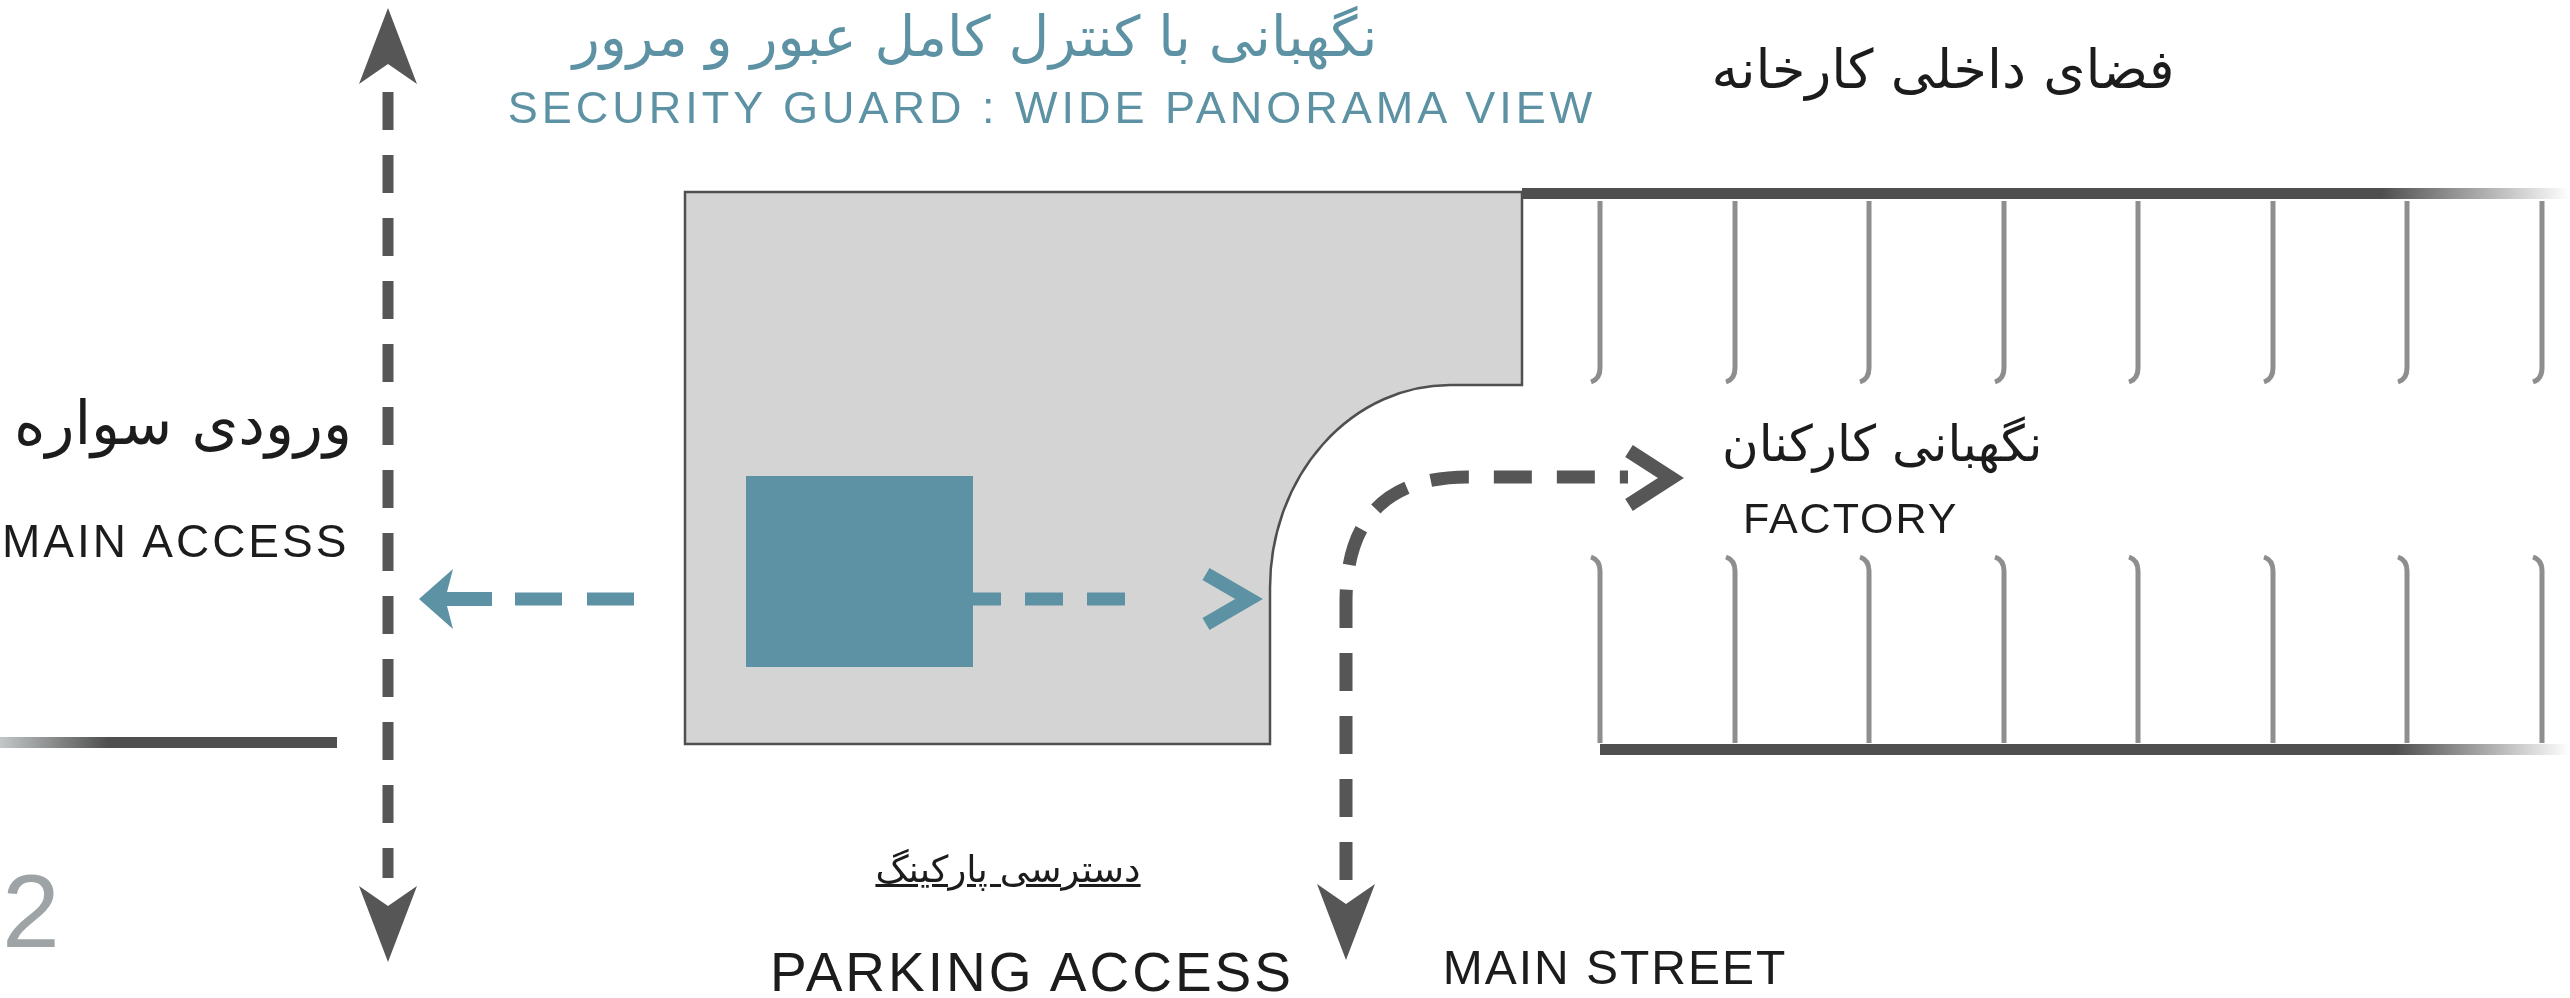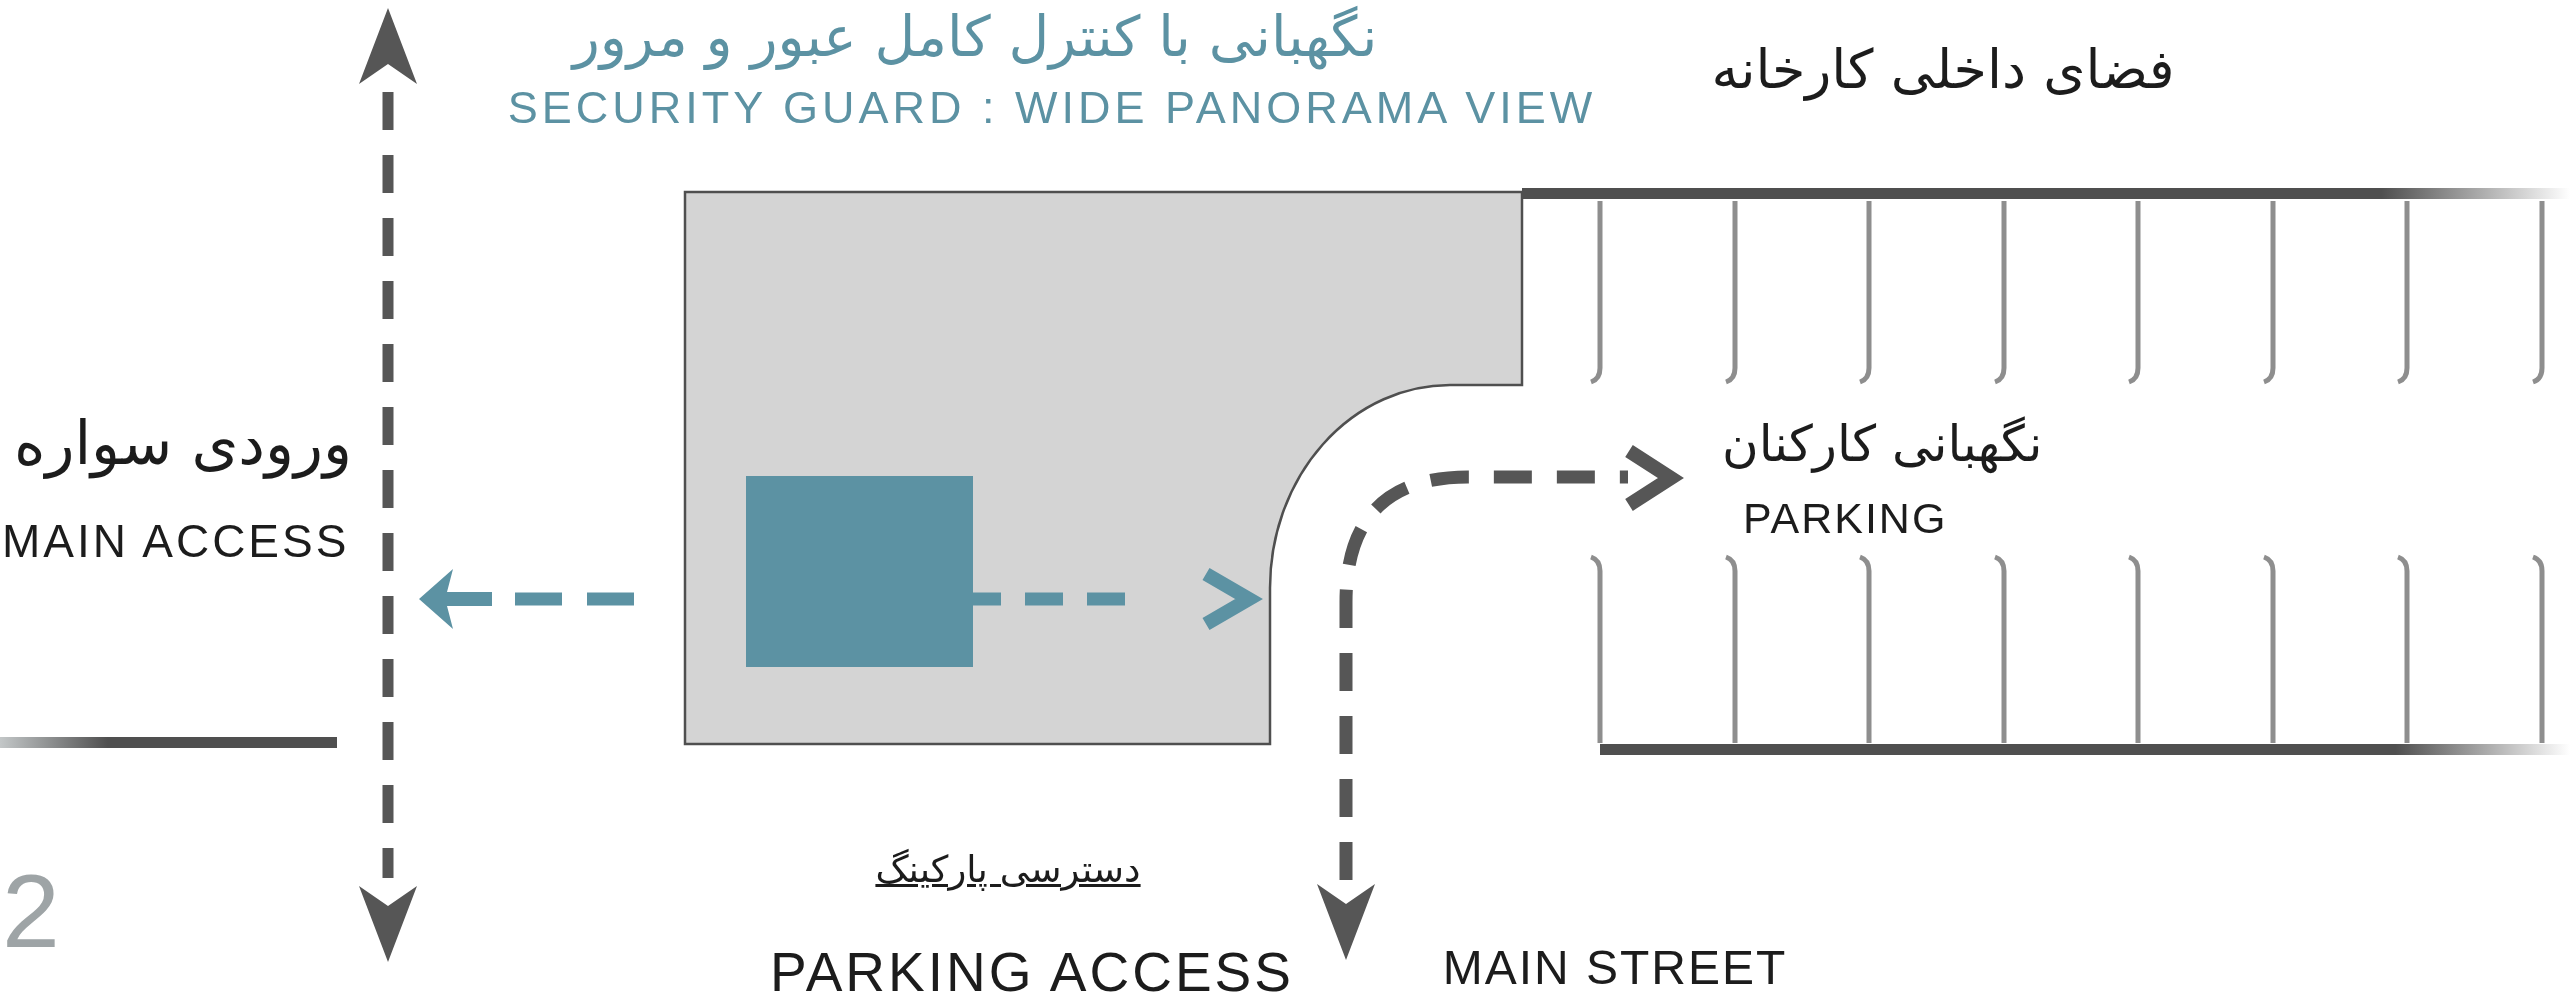--- a/index.html
+++ b/index.html
@@ -86,25 +86,25 @@
     <path class="stroke-teal" d="M 515 599 H 634" stroke-width="13" stroke-dasharray="47 25"></path>
     <path class="stroke-teal" d="M 963 599 H 1125" stroke-width="13" stroke-dasharray="38 24"></path>
     <polyline class="stroke-teal" points="1206,574 1249,599 1206,624" stroke-width="14"></polyline>
   </svg>
 
   <div class="lbl fa teal-text center" style="left:975px;top:4px;font-size:56px;">نگهبانی با کنترل کامل عبور و مرور</div>
   <div class="lbl en teal-text center" style="left:1052px;top:82px;font-size:45px;letter-spacing:4px;">SECURITY GUARD : WIDE PANORAMA VIEW</div>
 
   <div class="lbl fa center" style="left:1943px;top:6px;font-size:54px;margin-top:32px;">فضای داخلی کارخانه</div>
 
-  <div class="lbl fa" style="left:0px;top:408px;width:352px;font-size:60px;">ورودی سواره</div>
+  <div class="lbl fa" style="left:0px;top:388px;width:352px;font-size:60px;">ورودی سواره</div>
   <div class="lbl en" style="left:2px;top:514px;font-size:46px;letter-spacing:3px;">MAIN ACCESS</div>
 
   <div class="lbl fa" style="left:1722px;top:415px;font-size:50px;">نگهبانی کارکنان</div>
-  <div class="lbl en" style="left:1743px;top:494px;font-size:43px;letter-spacing:2px;">PARKING</div>
+  <div class="lbl en" style="left:1743px;top:494px;font-size:43px;letter-spacing:2px;">FACTORY</div>
 
   <div class="lbl fa center" style="left:1008px;top:848px;font-size:37px;text-decoration:underline;">دسترسی پارکینگ</div>
   <div class="lbl en center" style="left:1032px;top:940px;font-size:55px;letter-spacing:3px;">PARKING ACCESS</div>
 
   <div class="lbl en center" style="left:1615px;top:940px;font-size:48px;letter-spacing:2px;">MAIN STREET</div>
 
   <div class="slide-num" style="left:2px;top:852px;font-size:104px;">2</div>
 </div>
 
 </body></html>

